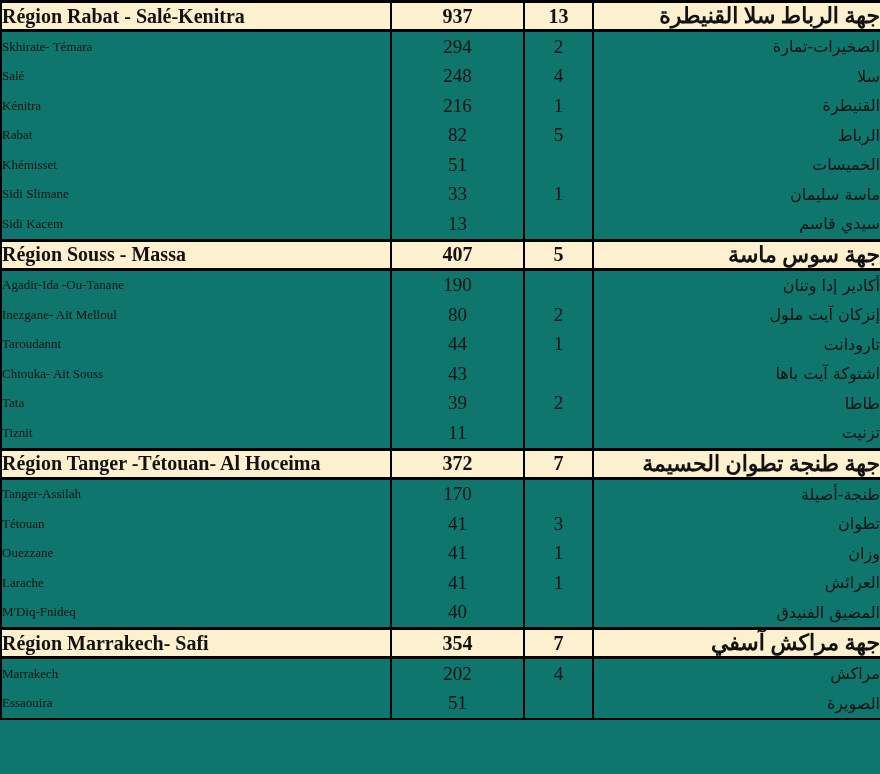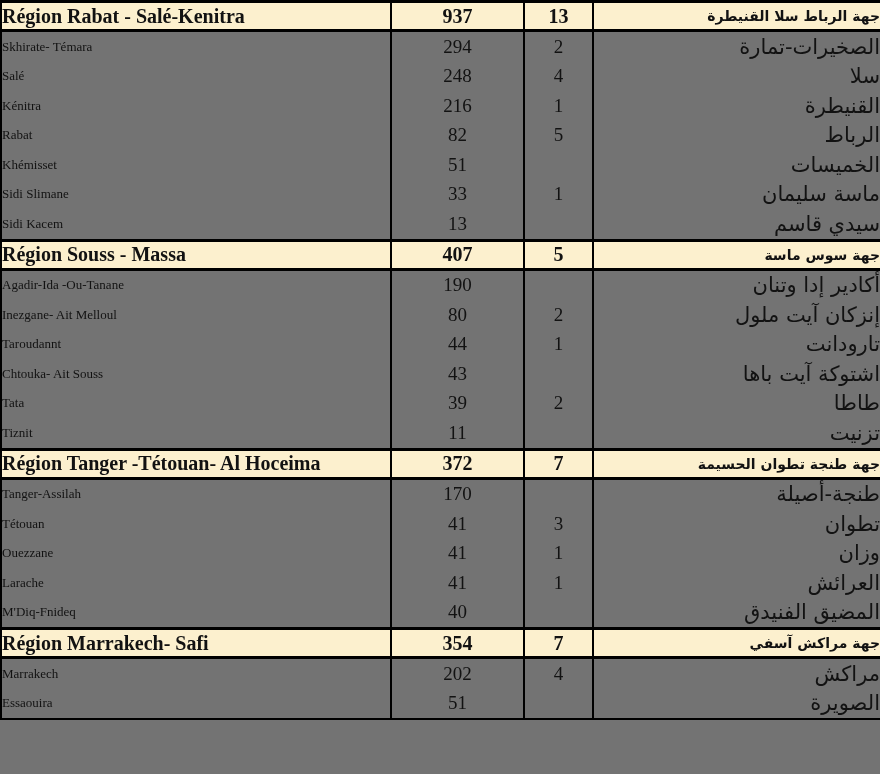--- a/index.html
+++ b/index.html
@@ -4,21 +4,21 @@
 <style>
   html, body {
     margin: 0;
     padding: 0;
     background: #ffffff;
   }
   .page {
     width: 880px;
     height: 774px;
     overflow: hidden;
-    background: #737373;
+    background: #0f766e;
   }
   table.regions {
     border-collapse: collapse;
     table-layout: fixed;
     width: 880px;
     color: #121212;
   }
   table.regions td {
     border-left: 2px solid #000;
     border-right: 2px solid #000;
@@ -51,26 +51,26 @@
   }
   tr.region-row td.fr { font-size: 20px; }
   td.num {
     font-family: "Liberation Serif", serif;
     font-size: 19px;
     text-align: center;
   }
   tr.region-row td.num { font-size: 20px; }
   td.ar {
     font-family: "DejaVu Sans", sans-serif;
-    font-size: 21px;
+    font-size: 16px;
     text-align: right;
     padding-right: 7px;
     direction: rtl;
   }
-  tr.region-row td.ar { font-size: 14px; }
+  tr.region-row td.ar { font-size: 22px; font-family: Liberation Serif, serif; }
 </style>
 </head>
 <body>
 
 <div class="page">
   <table class="regions">
     <colgroup>
       <col style="width:390px">
       <col style="width:133px">
       <col style="width:69px">

